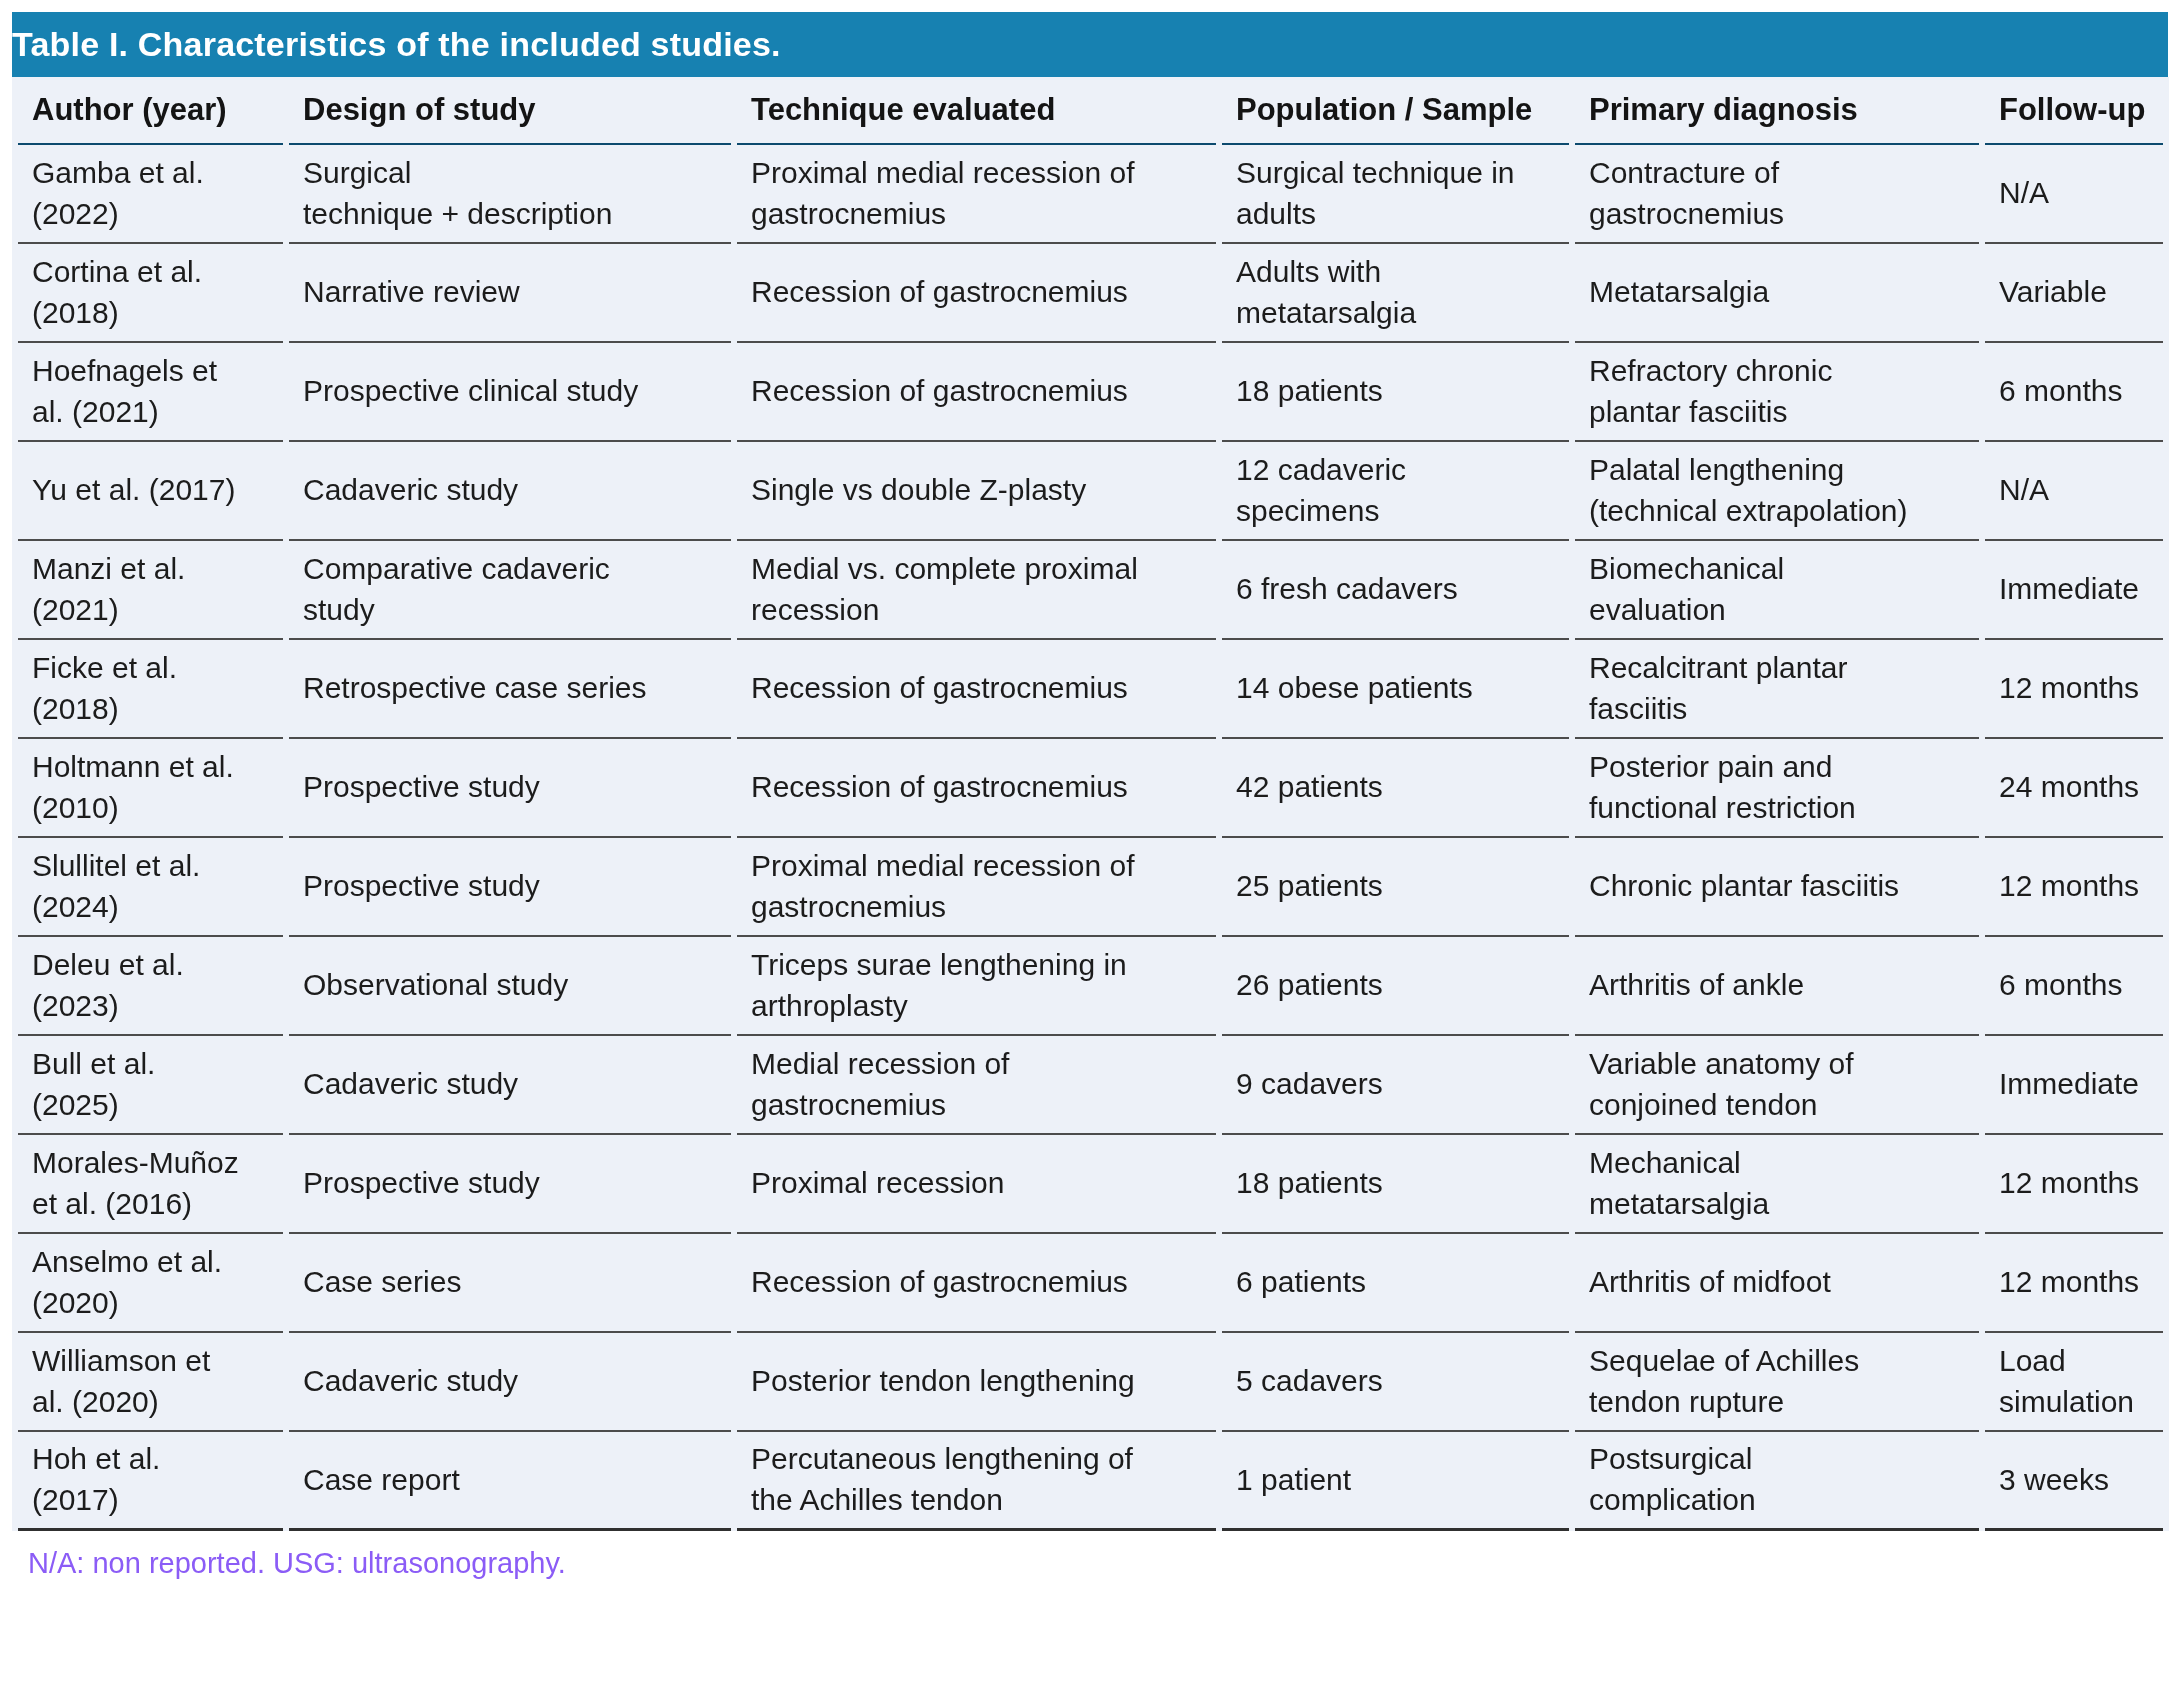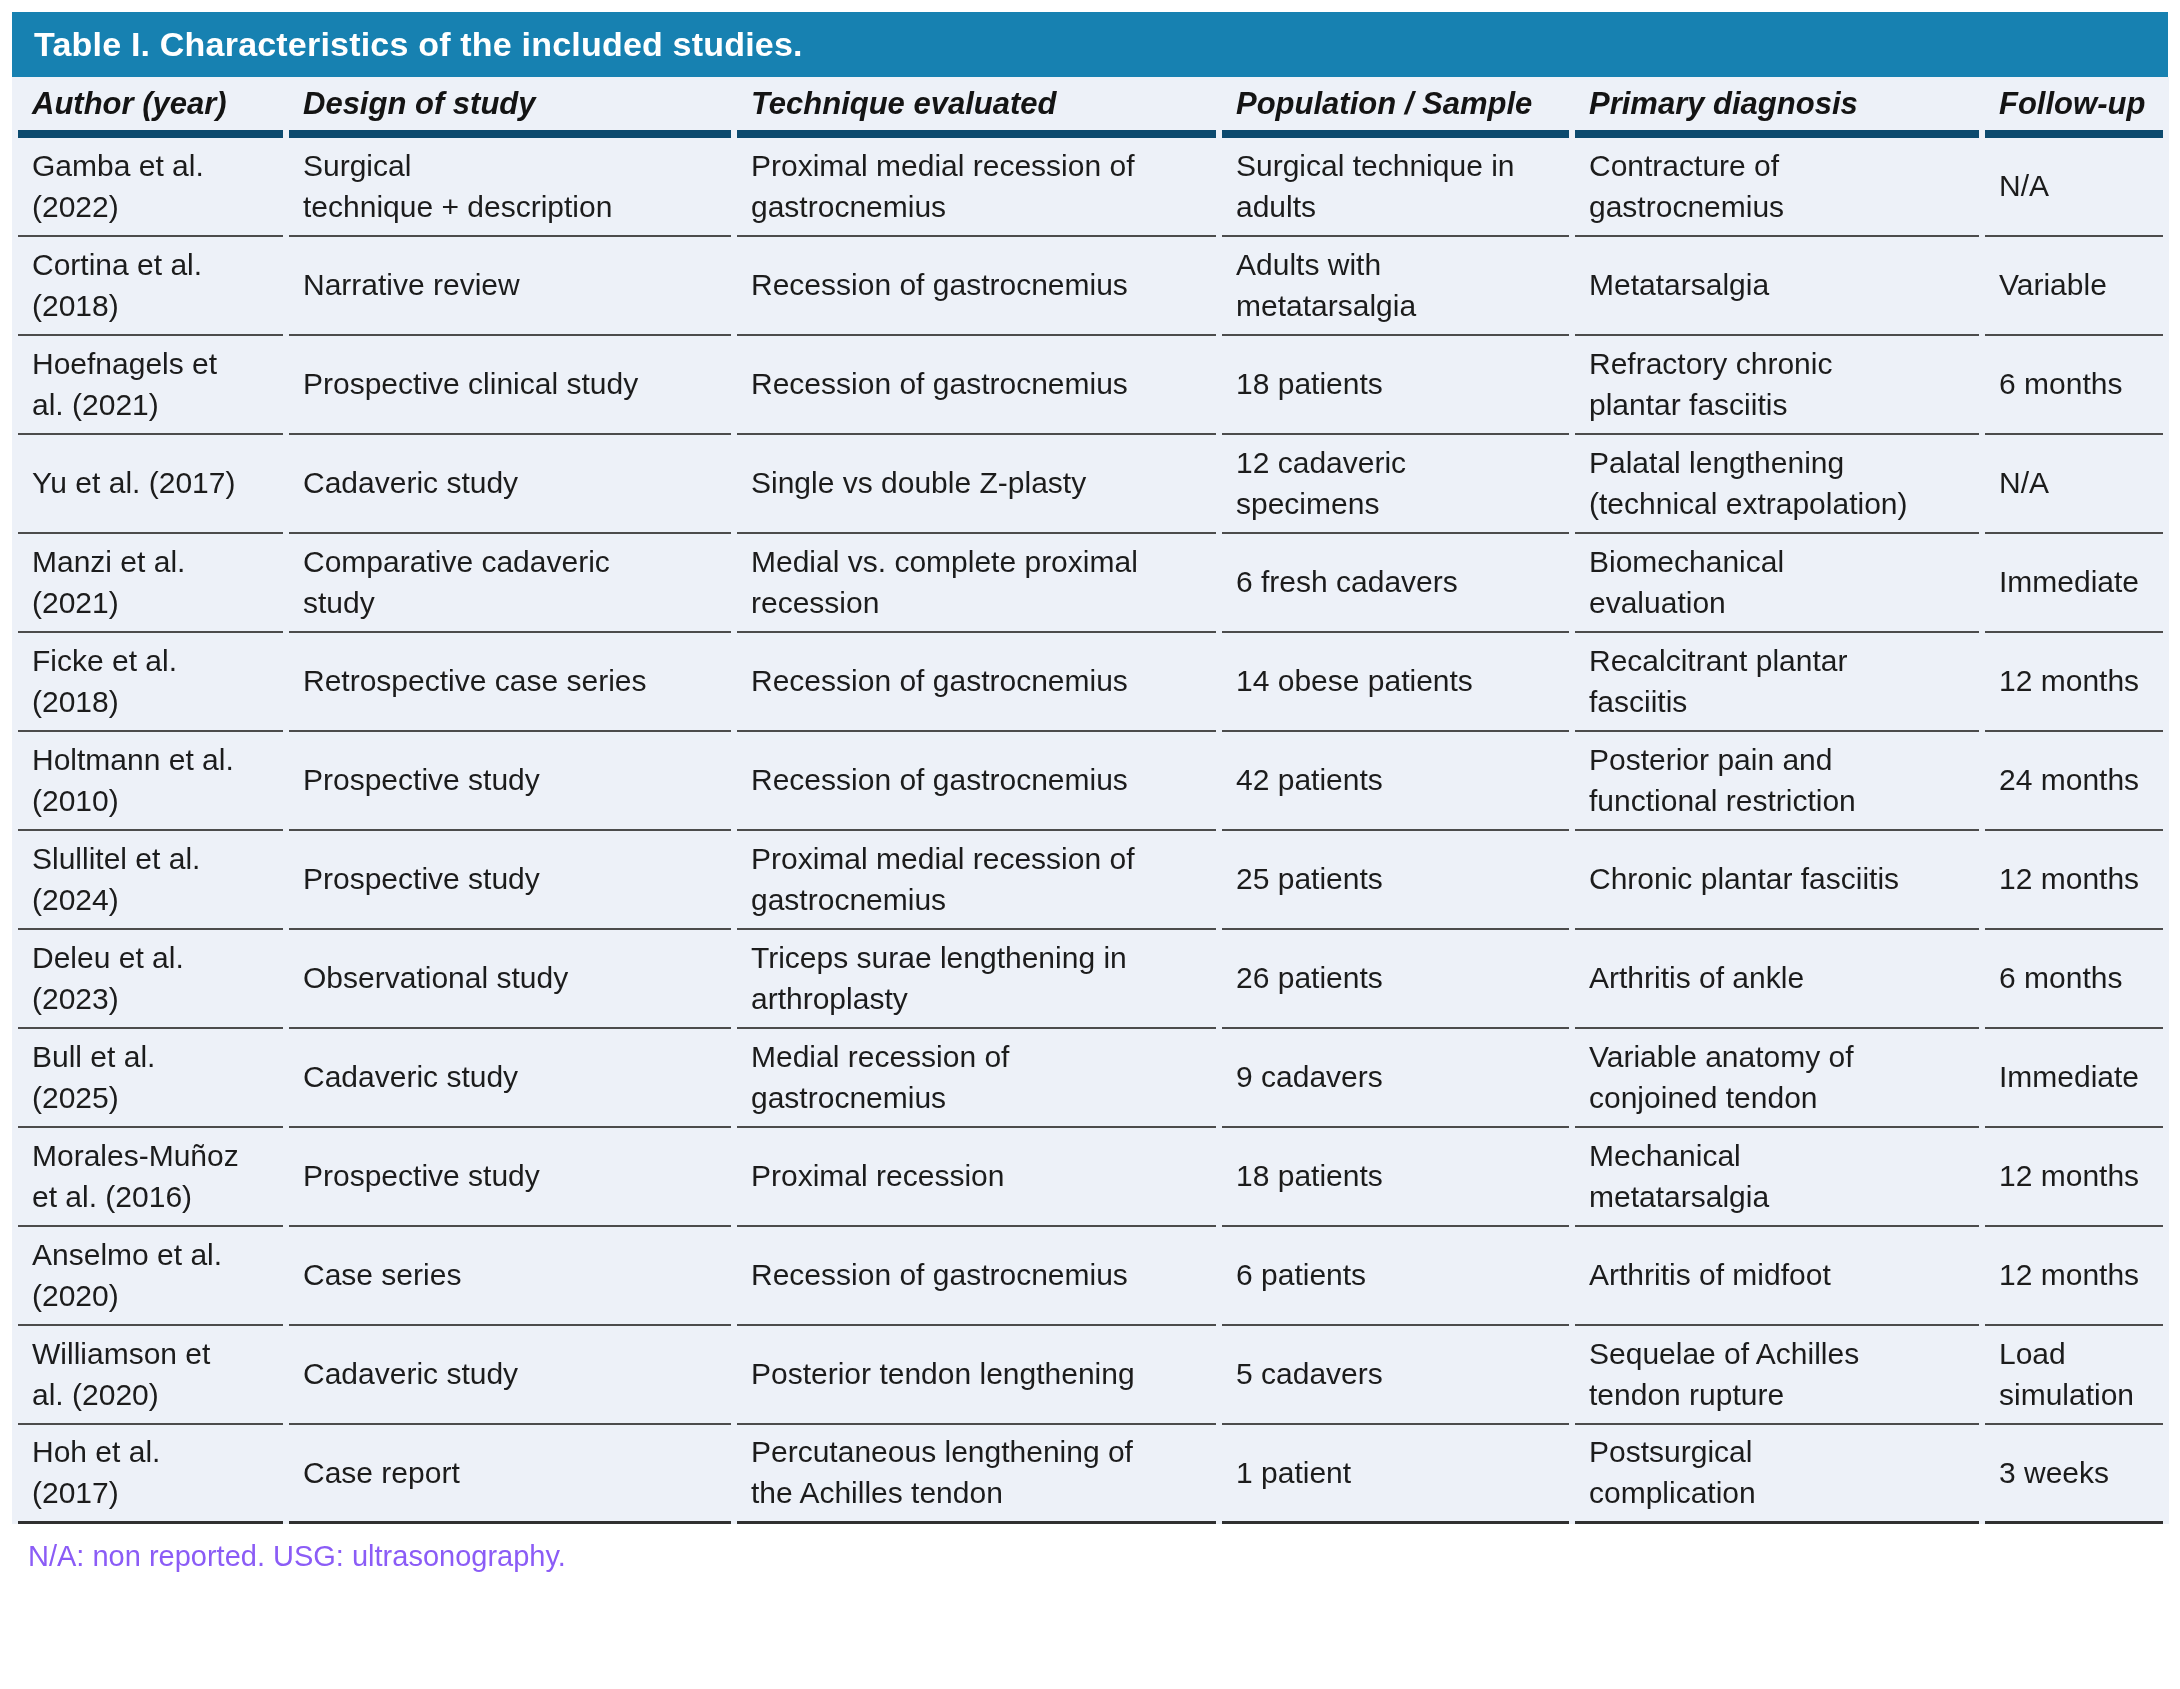--- a/index.html
+++ b/index.html
@@ -19,21 +19,20 @@
     top: 12px;
     width: 2156px;
   }
   .title-bar {
     background: #1781b1;
     color: #ffffff;
     font-size: 34px;
     font-weight: bold;
     height: 65px;
     line-height: 65px;
-    padding-left: 22px;
     box-sizing: border-box;
     letter-spacing: 0.2px;
   }
   table.studies {
     width: 2156px;
     table-layout: fixed;
     border-collapse: separate;
     border-spacing: 6px 0;
     background: #edf1f8;
   }
@@ -41,23 +40,22 @@
     text-align: left;
     vertical-align: middle;
     padding: 6px 8px 6px 14px;
     box-sizing: border-box;
     overflow: hidden;
   }
   th {
     font-size: 31px;
     font-weight: bold;
     color: #141414;
-    height: 61px;
-    border-bottom: 8px solid #0c4a6e;
-    font-style: italic;
+    height: 68px;
+    border-bottom: 2px solid #0c4a6e;
   }
   td {
     font-size: 30px;
     color: #1c1c1c;
     line-height: 1.36;
     height: 99px;
     border-bottom: 2px solid #4c4c4c;
     white-space: pre-line;
   }
   tbody tr:last-child td {

